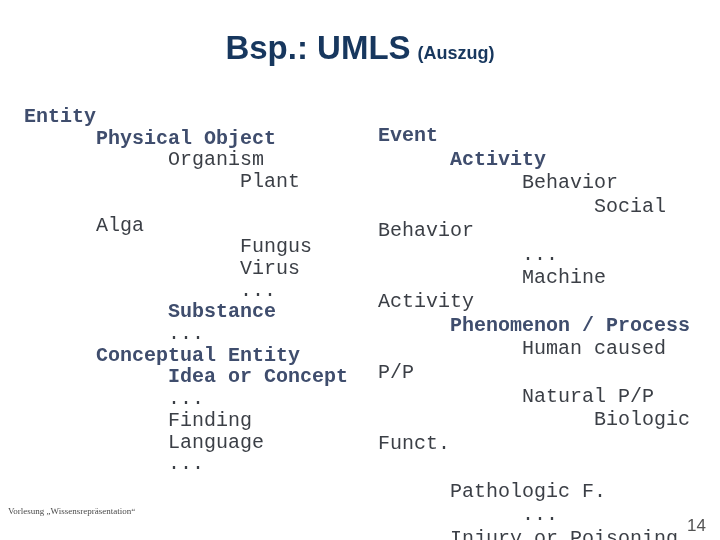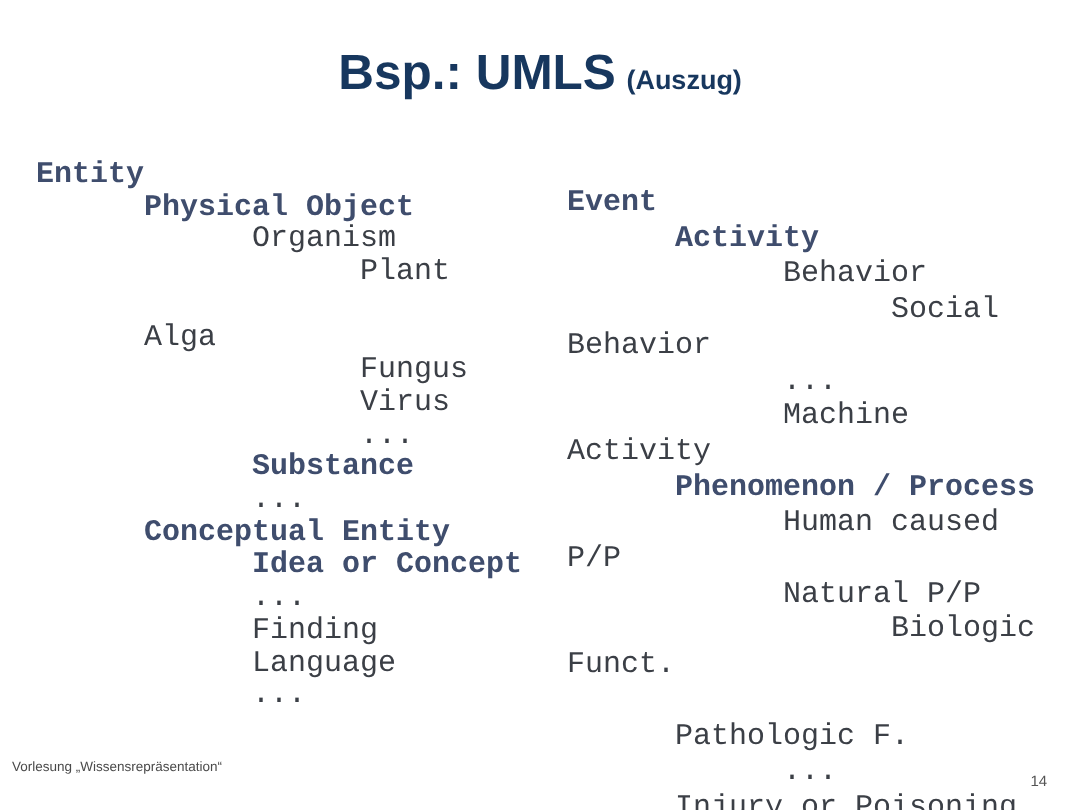--- a/index.html
+++ b/index.html
@@ -53,26 +53,27 @@
     font-weight: bold;
     color: var(--bold-color);
   }
   .footer {
     position: absolute;
     left: 8px;
     top: 506px;
     font-size: 9px;
     line-height: 10.5px;
     color: var(--footer-color);
+    font-family: Liberation Serif, serif;
   }
   .page-number {
     position: absolute;
     left: 687px;
     top: 516px;
-    font-size: 10px;
+    font-size: 17px;
     color: var(--page-number-color);
   }
 </style>
 </head>
 <body>
 
 <div class="slide">
 
   <h1 class="title"><span>Bsp.: UMLS</span><span class="title-suffix">(Auszug)</span></h1>
 

